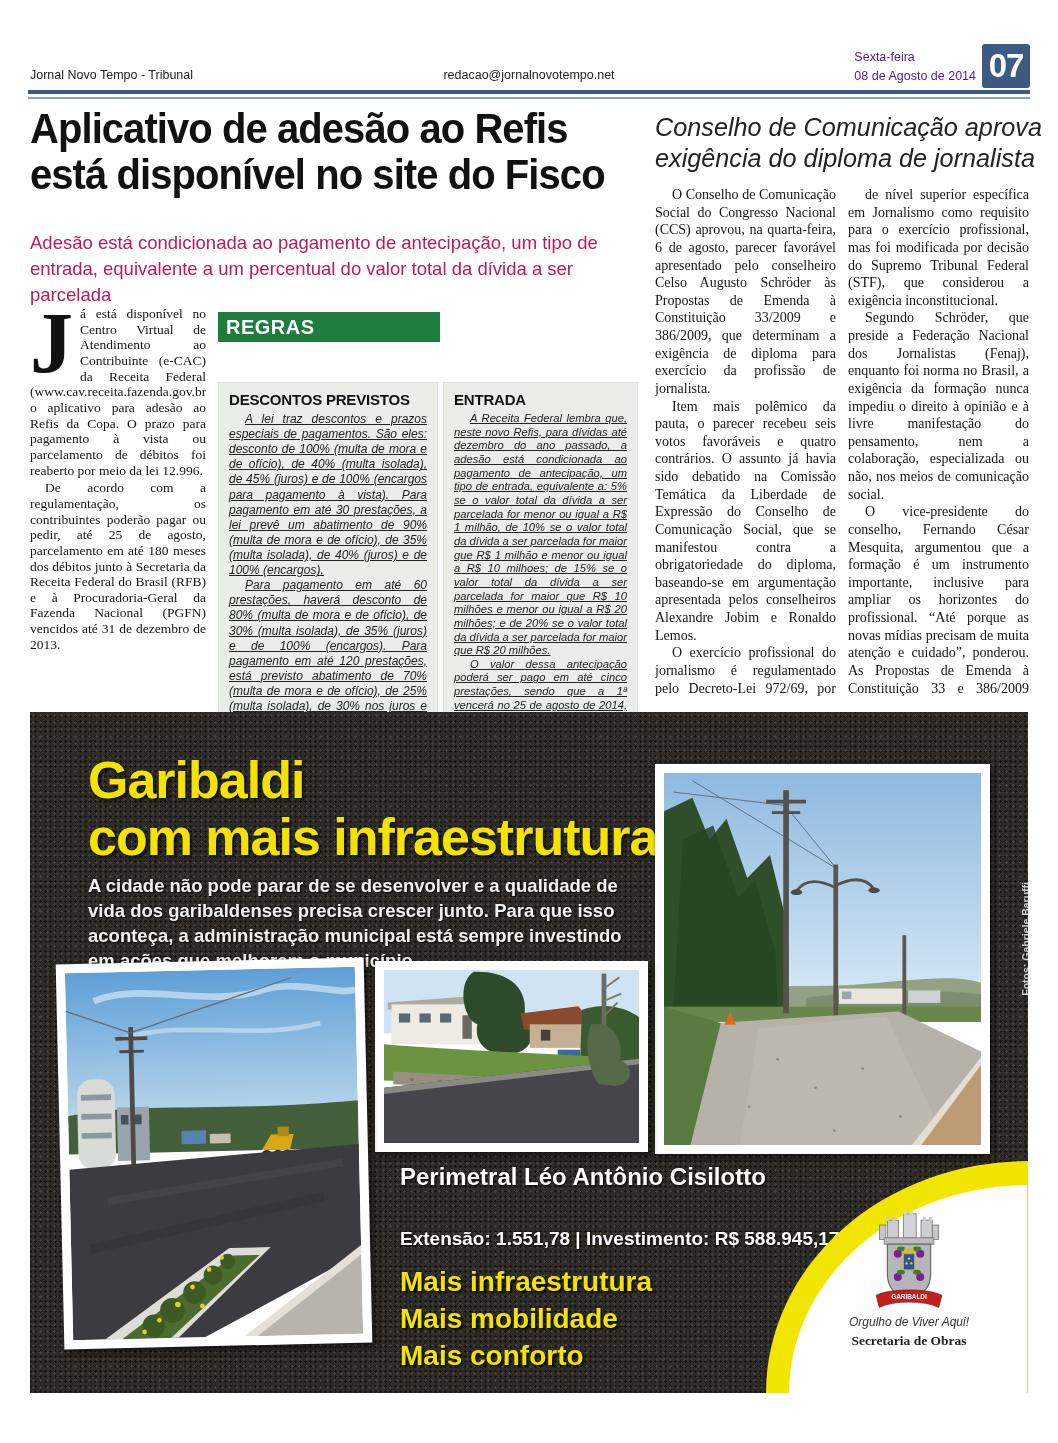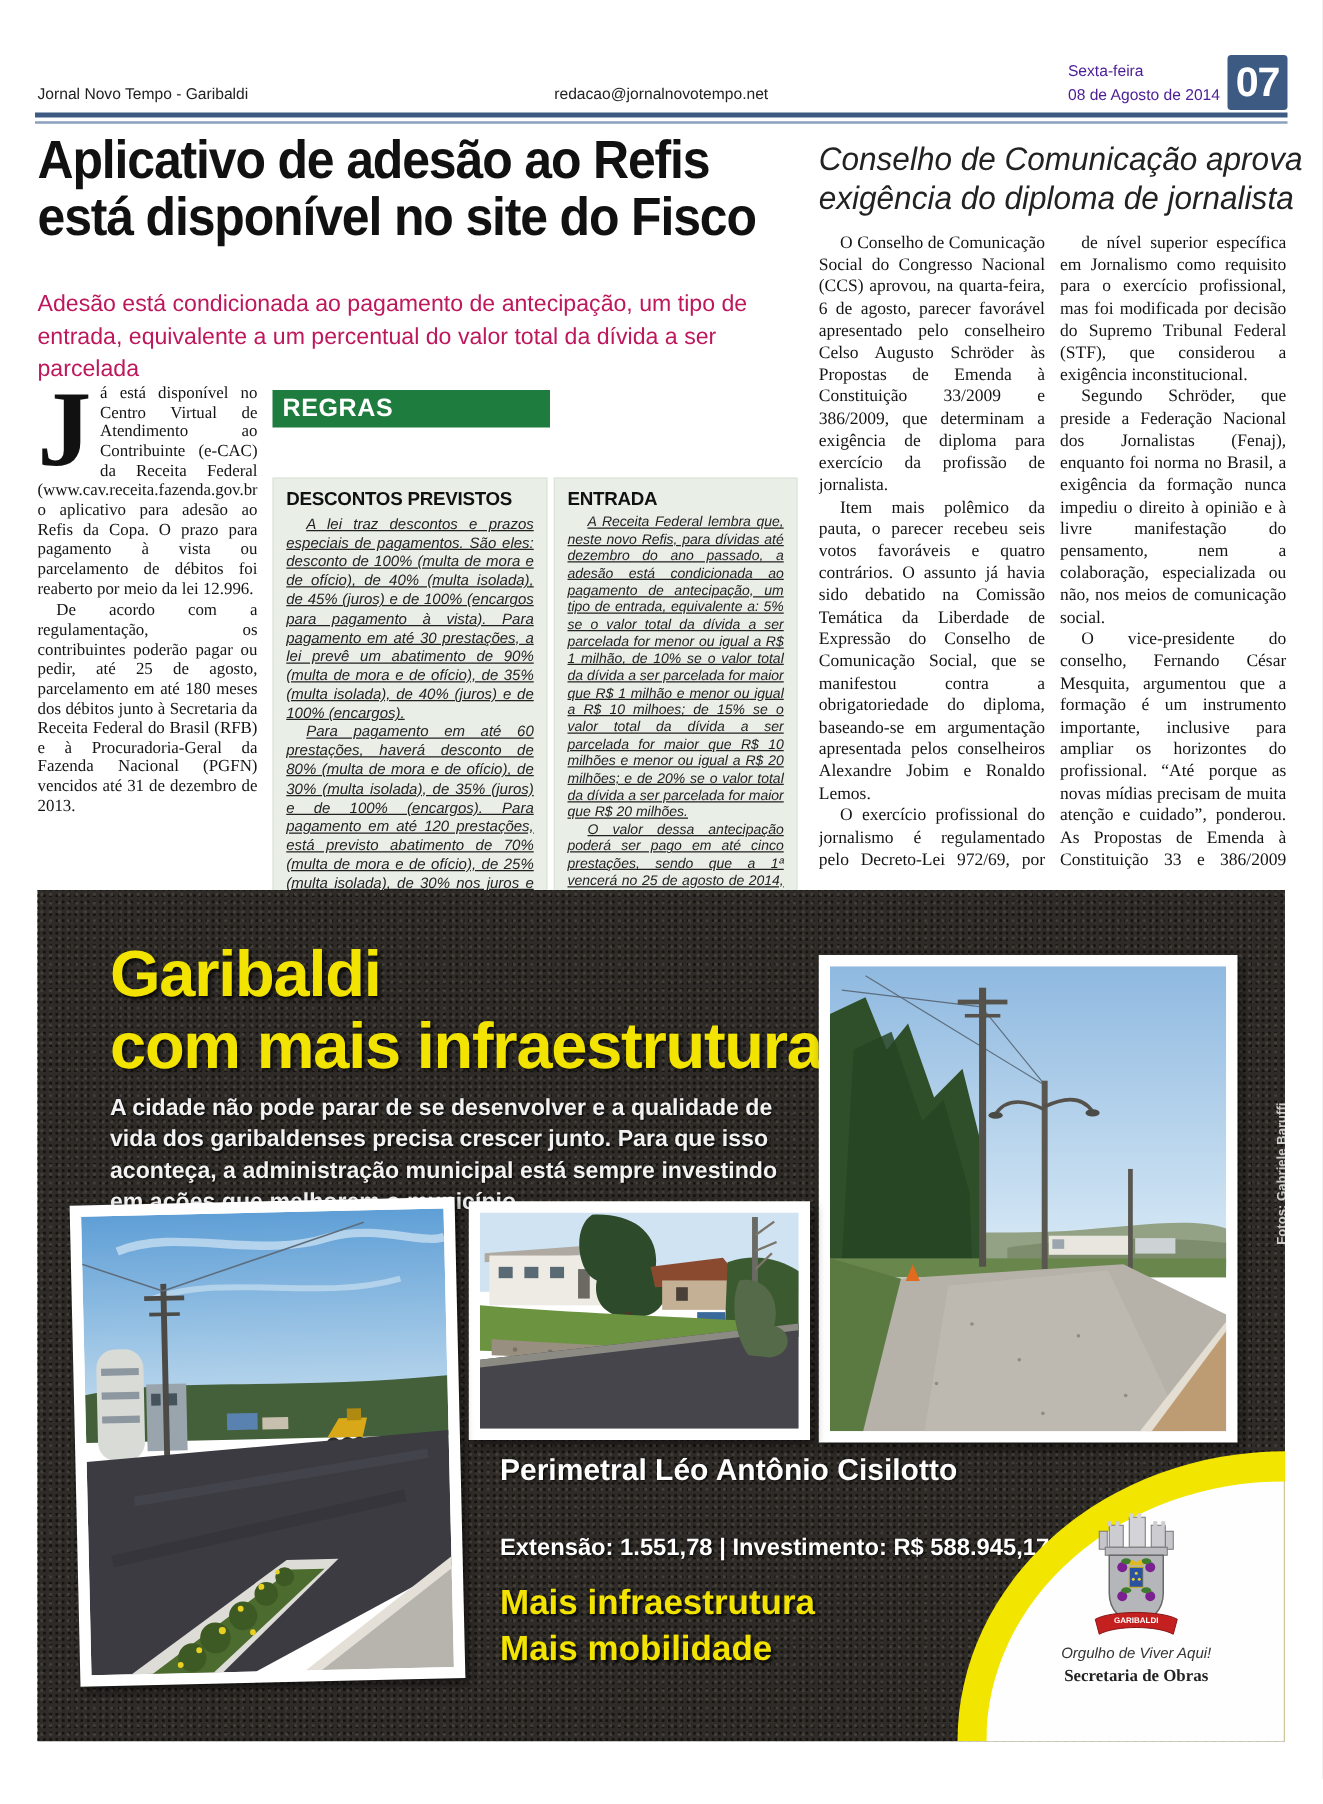--- a/index.html
+++ b/index.html
@@ -76,21 +76,21 @@
   .crest-wrap{position:absolute;right:0;bottom:0;width:238px;height:208px;text-align:center;}
   .crest-wrap svg{display:block;margin:16px auto 2px auto;}
   .crest-motto{font-style:italic;font-size:12px;color:#333;margin:0;}
   .crest-org{font-size:13.5px;color:#222;font-weight:bold;margin:4px 0 0 0;font-family:"Liberation Serif",serif;}
 </style>
 </head>
 <body>
 
 <div class="page">
 
-  <div class="hdr-left">Jornal Novo Tempo - Garibaldi</div>
+  <div class="hdr-left">Jornal Novo Tempo - Tribunal</div>
   <div class="hdr-center">redacao@jornalnovotempo.net</div>
   <div class="hdr-date">
     <div>Sexta-feira</div>
     <div>08 de Agosto de 2014</div>
   </div>
   <div class="hdr-pagenum">07</div>
   <div class="hdr-rule-thick"></div>
   <div class="hdr-rule-thin"></div>
 
   <div class="lead-headline">
@@ -276,20 +276,21 @@
 
     <div class="photo-credit">Fotos: Gabriele Baruffi</div>
 
     <div class="project-title">
       <div>Perimetral Léo Antônio Cisilotto</div>
     </div>
     <div class="project-stats">Extensão: 1.551,78 | Investimento: R$ 588.945,17</div>
     <div class="slogans">
       <div>Mais infraestrutura</div>
       <div>Mais mobilidade</div>
+      <div>Mais conforto</div>
     </div>
 
     <div class="corner-yellow"></div>
     <div class="corner-white"></div>
     <div class="crest-wrap">
       <svg width="92" height="112" viewBox="0 0 110 140">
         <rect x="18" y="30" width="8" height="18" fill="#c6c6ca" stroke="#777" stroke-width="1"></rect>
         <rect x="84" y="30" width="8" height="18" fill="#c6c6ca" stroke="#777" stroke-width="1"></rect>
         <rect x="28" y="24" width="14" height="22" fill="#cdcdd1" stroke="#777" stroke-width="1"></rect>
         <rect x="48" y="16" width="16" height="30" fill="#d4d4d8" stroke="#777" stroke-width="1"></rect>

